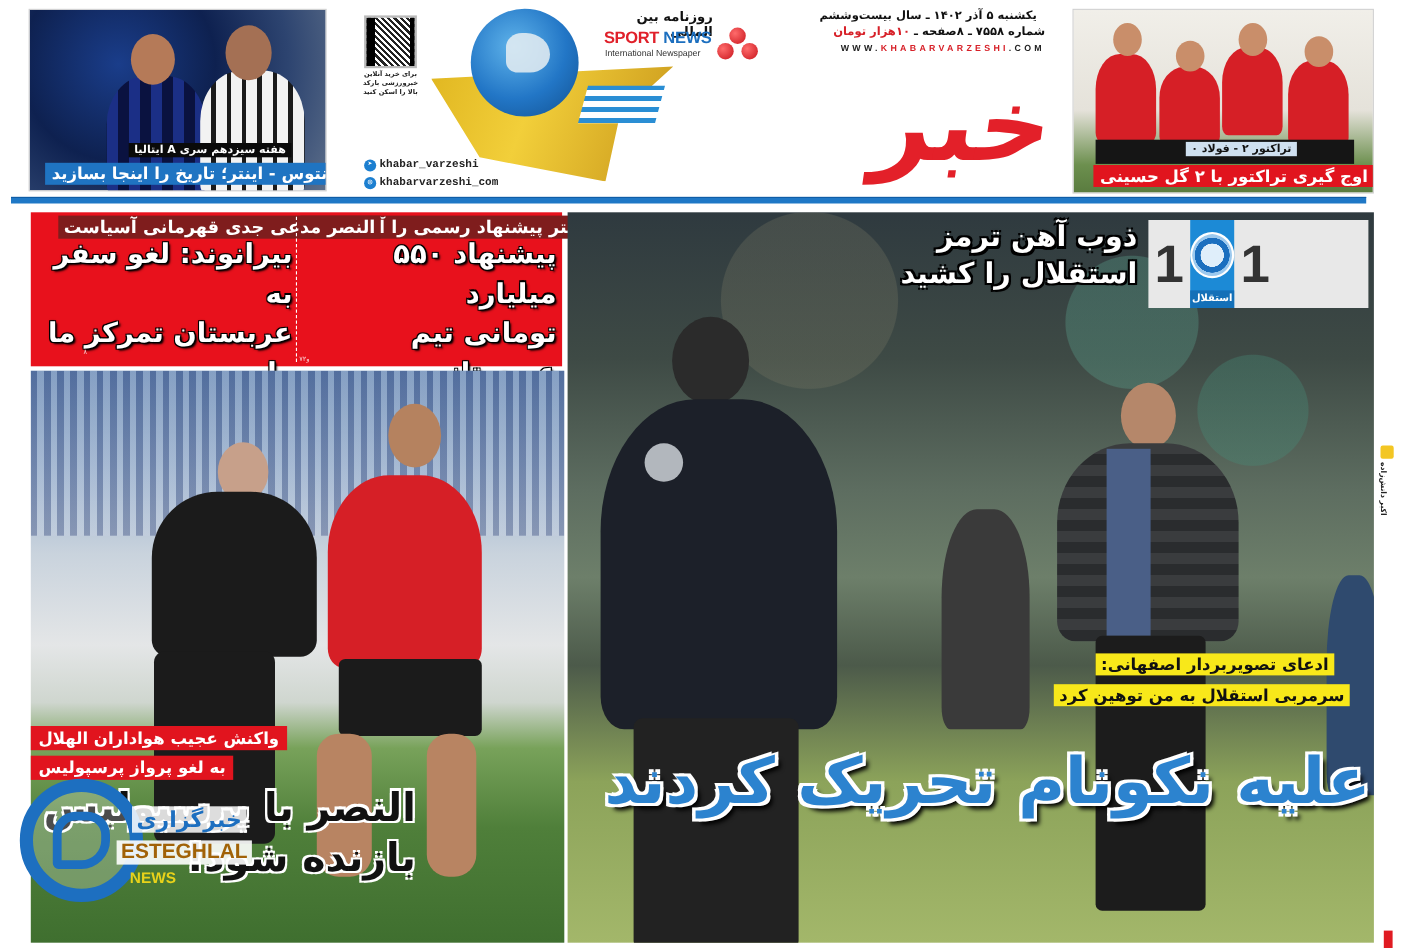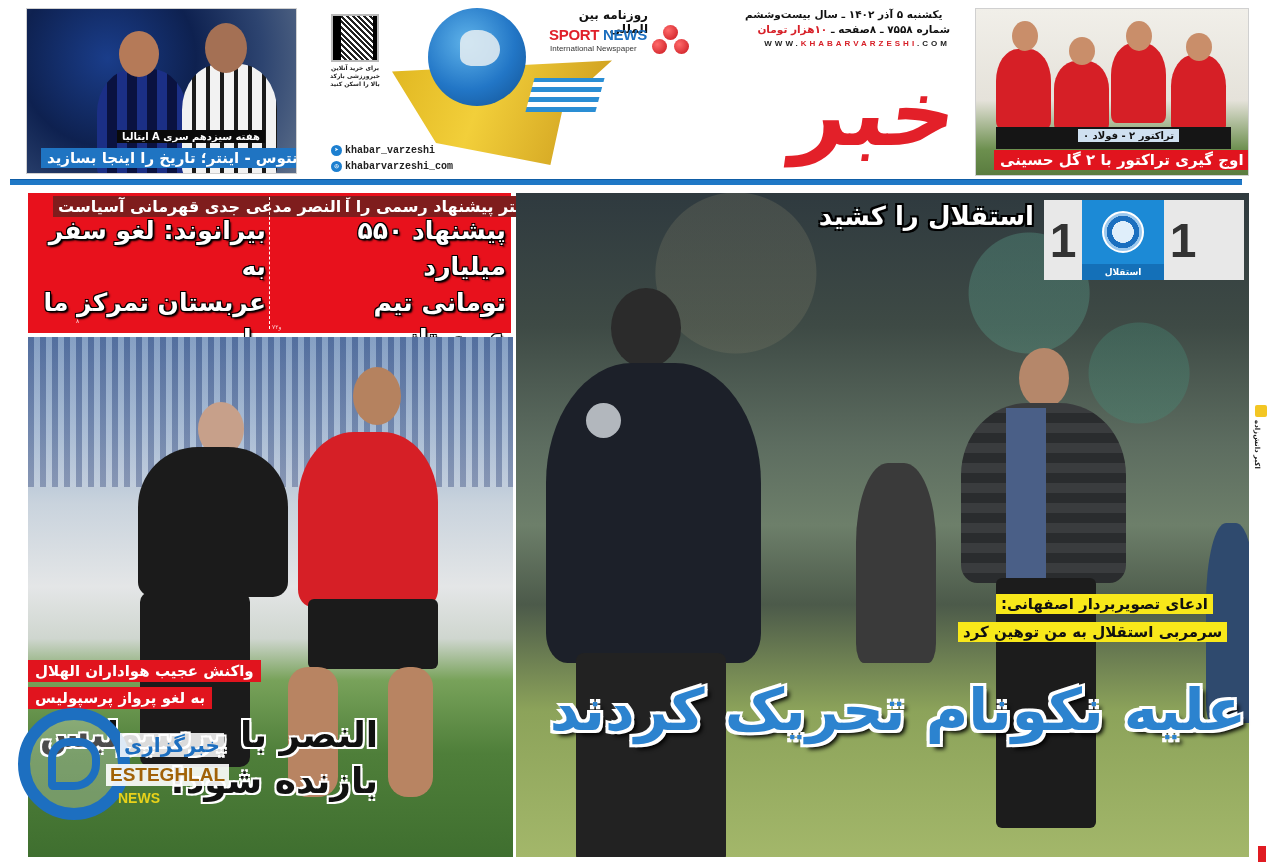--- a/index.html
+++ b/index.html
@@ -102,21 +102,21 @@
     background:
       radial-gradient(circle at 70% 25%, rgba(90,160,140,.35) 0 60px, transparent 61px),
       radial-gradient(circle at 30% 20%, rgba(120,120,100,.3) 0 80px, transparent 81px),
       radial-gradient(circle at 85% 45%, rgba(70,140,120,.35) 0 50px, transparent 51px); }
   .mp-figure { position: absolute; }
 
   #mp-score-title { left: 818px; top: 200px; width: 216px; text-align: right; color: #fff; font-weight: bold; font-size: 26px; line-height: 33px;
     text-shadow: 0 0 3px #000, 2px 2px 0 #000, -2px 2px 0 #000, 2px -2px 0 #000, -2px -2px 0 #000; }
   #scoreboard { left: 1044px; top: 200px; width: 200px; height: 80px; background: #e8e8e8; display: flex; }
   .score-num { width: 38px; display: flex; align-items: center; justify-content: center; font-family: "Liberation Sans", sans-serif; font-weight: bold; font-size: 48px; color: #333; }
-  .team { width: 82px; display: flex; flex-direction: column; }
+  .team { width: 40px; display: flex; flex-direction: column; }
   .team-logo { flex: 1; display: flex; align-items: center; justify-content: center; }
   .team-name { height: 16px; font-size: 9px; font-weight: bold; color: #fff; text-align: center; line-height: 16px; }
   #team-esteghlal { background: #1c8ad6; }
   #team-esteghlal .team-name { background: #1470b8; }
   #team-zob { background: #ffffff; }
   #team-zob .team-name { background: #7cc043; }
   .esteghlal-badge { width: 42px; height: 42px; border-radius: 50%; background: radial-gradient(circle, #dfeefa 0 40%, #1b6fbf 41% 60%, #9cc9ee 61%); border: 2px solid #fff; }
   .zob-badge { width: 42px; height: 42px; position: relative; }
   .zob-badge .arc { position: absolute; bottom: 2px; width: 18px; height: 18px; border: 5px solid #19a34a; border-bottom: none; border-radius: 10px 10px 0 0; }
   .zob-badge .tower { position: absolute; left: 15px; top: 2px; width: 12px; height: 14px; background: #b01c24; border: 2px solid #19a34a; }
@@ -265,20 +265,21 @@
   <div class="head mp-figure" style="left:503px;top:155px;width:50px;height:60px;background:#b5876a;"></div>
   <div class="player mp-figure" style="left:445px;top:210px;width:165px;height:180px;background:repeating-linear-gradient(0deg,#2a2c2e 0 10px,#3a3c3e 10px 20px);"></div>
   <div class="mp-figure" style="left:490px;top:215px;width:40px;height:170px;background:#4a5f87;"></div>
   <div class="player mp-figure" style="left:480px;top:385px;width:100px;height:250px;background:#1c1c1c;border-radius:6px;"></div>
 
   <div class="player mp-figure" style="left:340px;top:270px;width:80px;height:200px;background:#3a3a3a;"></div>
   <div class="player mp-figure" style="left:690px;top:330px;width:50px;height:200px;background:#2f4a6e;"></div>
 </div>
 
 <div id="mp-score-title" class="abs rtl">
+  <div>ذوب آهن ترمز</div>
   <div>استقلال را کشید</div>
 </div>
 
 <div id="scoreboard" class="abs">
   <div class="score-num">1</div>
   <div id="team-esteghlal" class="team">
     <div class="team-logo">
         <div class="esteghlal-badge"></div>
       </div>
     <div class="team-name rtl">استقلال</div>

